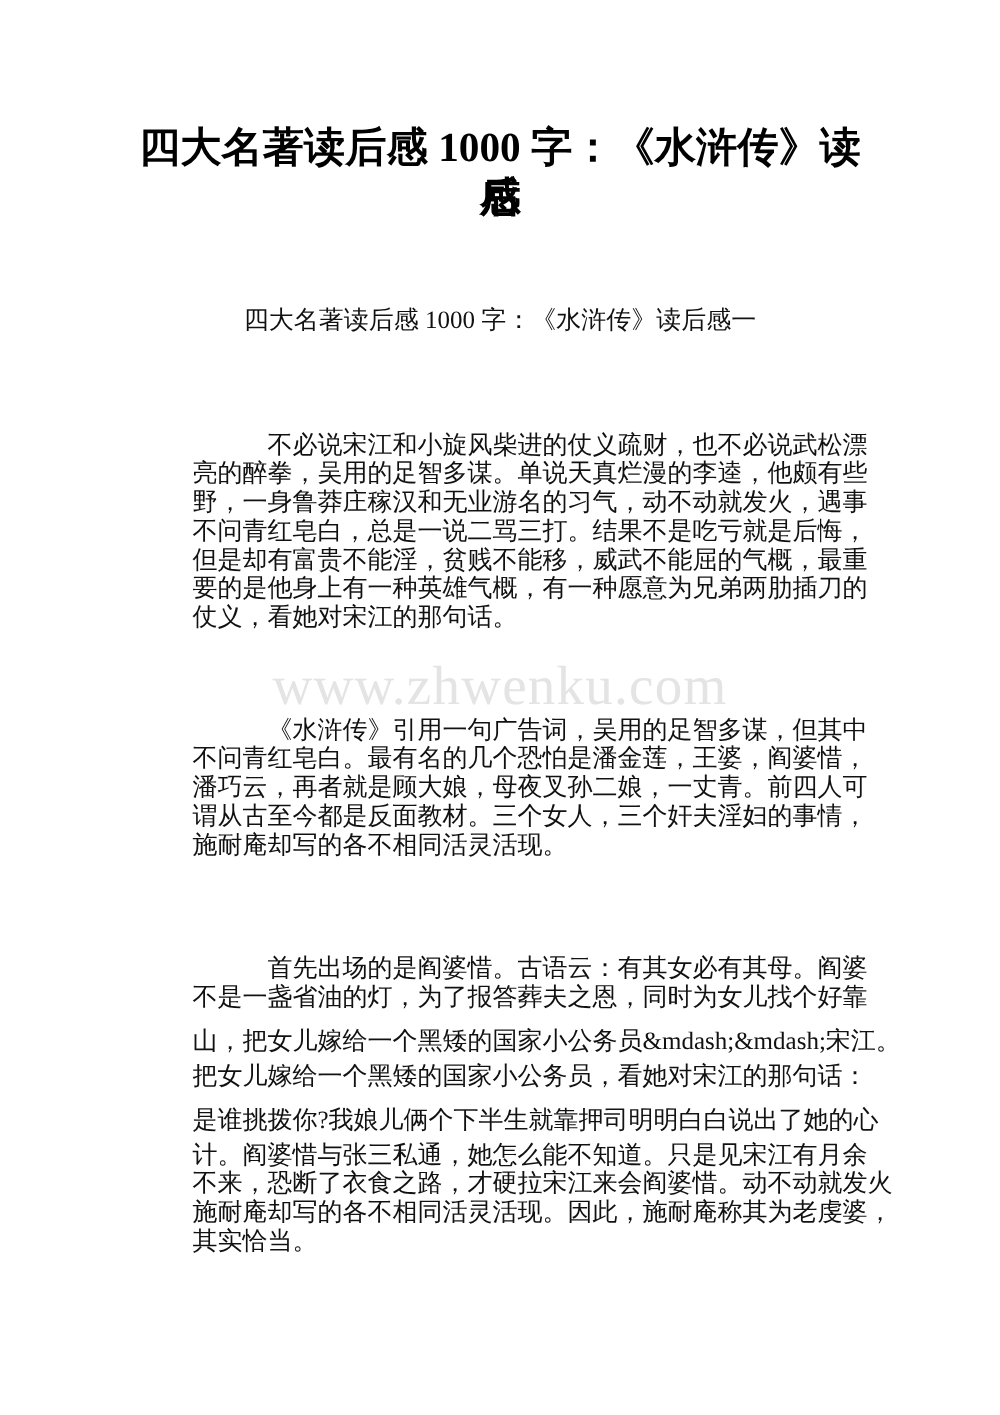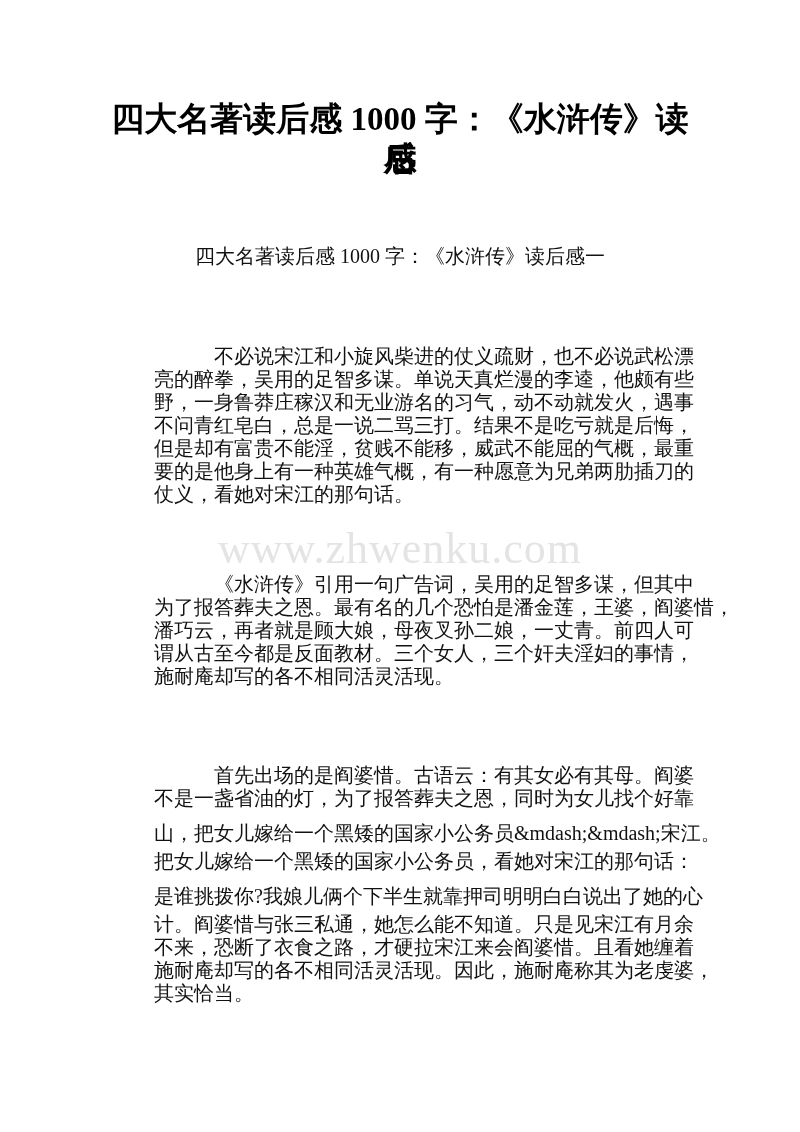--- a/index.html
+++ b/index.html
@@ -91,31 +91,31 @@
     <div class="line" style="top:414px">不问青红皂白，总是一说二骂三打。结果不是吃亏就是后悔，</div>
     <div class="line" style="top:437px">但是却有富贵不能淫，贫贱不能移，威武不能屈的气概，最重</div>
     <div class="line" style="top:460px">要的是他身上有一种英雄气概，有一种愿意为兄弟两肋插刀的</div>
     <div class="line" style="top:483px">仗义，看她对宋江的那句话。</div>
   </div>
 
   <div class="watermark">www.zhwenku.com</div>
 
   <div>
     <div class="line indent" style="top:573px">《水浒传》引用一句广告词，吴用的足智多谋，但其中</div>
-    <div class="line" style="top:596px">为了报答葬夫之恩。最有名的几个恐怕是潘金莲，王婆，阎婆惜，</div>
+    <div class="line" style="top:596px">不问青红皂白。最有名的几个恐怕是潘金莲，王婆，阎婆惜，</div>
     <div class="line" style="top:619px">潘巧云，再者就是顾大娘，母夜叉孙二娘，一丈青。前四人可</div>
     <div class="line" style="top:642px">谓从古至今都是反面教材。三个女人，三个奸夫淫妇的事情，</div>
     <div class="line" style="top:665px">施耐庵却写的各不相同活灵活现。</div>
   </div>
 
   <div>
     <div class="line indent" style="top:764px">首先出场的是阎婆惜。古语云：有其女必有其母。阎婆</div>
     <div class="line" style="top:787px">不是一盏省油的灯，为了报答葬夫之恩，同时为女儿找个好靠</div>
     <div class="line" style="top:822px">山，把女儿嫁给一个黑矮的国家小公务员&amp;mdash;&amp;mdash;宋江。</div>
     <div class="line" style="top:850px">把女儿嫁给一个黑矮的国家小公务员，看她对宋江的那句话：</div>
     <div class="line" style="top:885px">是谁挑拨你?我娘儿俩个下半生就靠押司明明白白说出了她的心</div>
     <div class="line" style="top:913px">计。阎婆惜与张三私通，她怎么能不知道。只是见宋江有月余</div>
-    <div class="line" style="top:936px">不来，恐断了衣食之路，才硬拉宋江来会阎婆惜。且看她缠着</div>
+    <div class="line" style="top:936px">不来，恐断了衣食之路，才硬拉宋江来会阎婆惜。动不动就发火</div>
     <div class="line" style="top:959px">施耐庵却写的各不相同活灵活现。因此，施耐庵称其为老虔婆，</div>
     <div class="line" style="top:982px">其实恰当。</div>
   </div>
 
 </div>
 
 </body></html>

